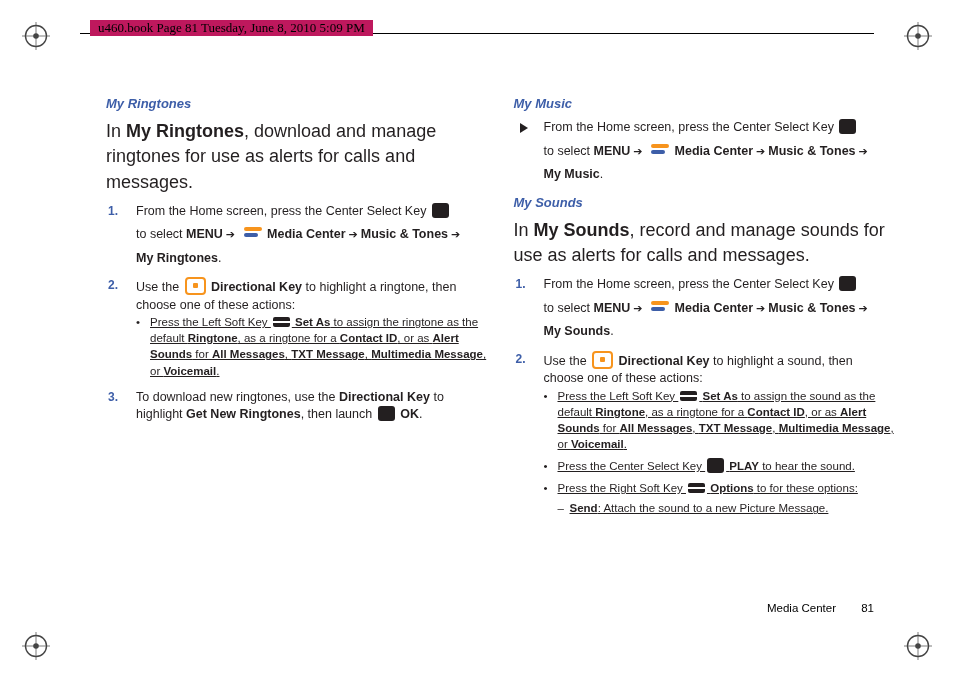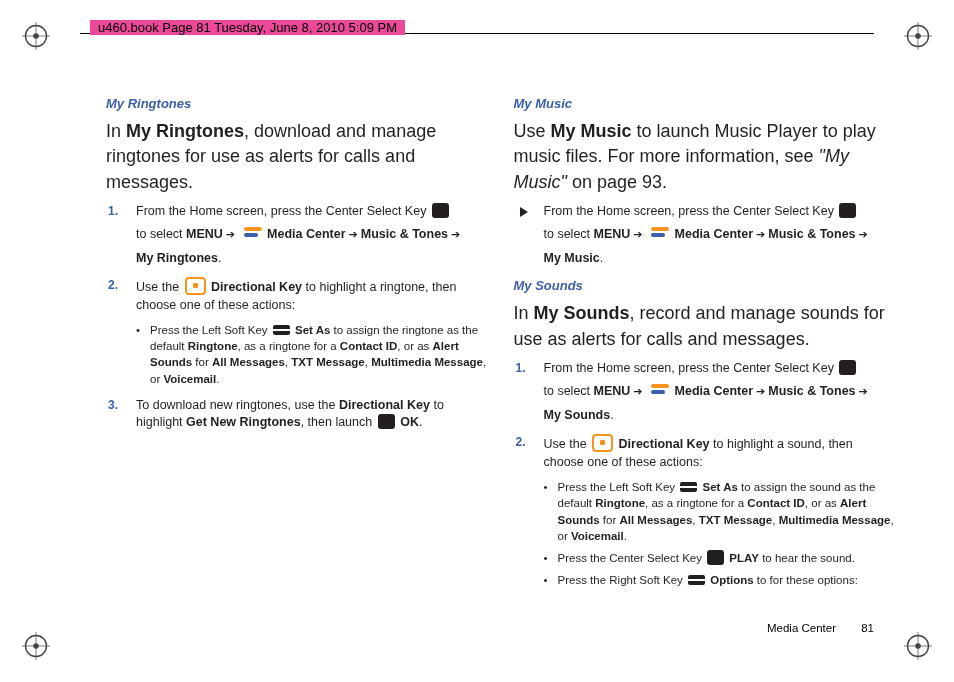--- a/index.html
+++ b/index.html
@@ -25,24 +25,24 @@
       position: absolute;
       top: 33px;
       left: 80px;
       right: 80px;
       border-top: 1px solid #000;
     }
     .header-text {
       position: absolute;
       top: 20px;
       left: 90px;
-      background: #ec4899;
+      background: #be185d;
       padding: 0 8px;
       font-size: 13px;
-      font-family: Liberation Sans, sans-serif;
+      font-family: Liberation Serif, serif;
     }
     .page {
       position: absolute;
       top: 95px;
       left: 106px;
       right: 60px;
       bottom: 60px;
       display: flex;
       gap: 27px;
       font-size: 13px;
@@ -61,21 +61,21 @@
     .ol { list-style: none; padding-left: 30px; }
     .ol > li { margin-bottom: 10px; position: relative; font-size: 12.5px; }
     .ol > li .num {
       position: absolute;
       left: -28px;
       top: 0;
       font-weight: bold;
       color: #3d5ea8;
       font-size: 12px;
     }
-    .ul { list-style: none; padding-left: 14px; margin-top: 8px; }
+    .ul { list-style: none; padding-left: 14px; margin-top: 0; text-decoration: underline; }
     .ul > li { position: relative; margin-bottom: 6px; font-size: 11.5px; }
     .ul > li::before {
       content: "•";
       position: absolute;
       left: -14px;
       top: 0;
     }
     .sub { list-style: none; padding-left: 12px; margin-top: 4px; }
     .sub > li { position: relative; font-size: 11.5px; }
     .sub > li::before {
@@ -144,21 +144,21 @@
       content:"";
       position:absolute;
       height: 4px;
       border-radius: 3px;
       left: 0;
     }
     .icon-media::before { width: 18px; top:1px; background:#f7941d; }
     .icon-media::after  { width: 14px; top:7px; background:#3d5ea8; }
     .footer {
       position: absolute;
-      bottom: 48px;
+      bottom: 68px;
       right: 80px;
       font-size: 11.5px;
     }
     .footer .pg { margin-left: 22px; }
     .spacer-line { height: 6px; }
   </style>
 </head>
 <body>
 
 <div class="printer-mark pm-tl"><svg viewBox="0 0 40 40">
@@ -216,23 +216,20 @@
       </li>
       <li>
         <span class="num">3.</span>
         <span>To download new ringtones, use the </span><b>Directional Key</b><span> to highlight </span><b>Get New Ringtones</b><span>, then launch </span><span class="icon-key"></span> <b>OK</b><span>.</span>
       </li>
     </ol>
   </div>
 
   <div class="col">
     <div class="h3">My Music</div>
-    <p class="intro">
-      <span>Use </span><b>My Music</b><span> to launch Music Player to play music files. For more information, see </span><i>"My Music"</i><span> on page 93.</span>
-    </p>
     <ul class="tri-list">
       <li>
         <span class="tri"></span>
         <span>From the Home screen, press the Center Select Key </span><span class="icon-key"></span>
         <div class="spacer-line"></div>
         <span> to select </span><b>MENU</b><span class="arrow">➔</span> <span class="icon-media"></span> <b>Media Center</b><span class="arrow">➔</span><b>Music &amp; Tones</b><span class="arrow">➔</span>
         <div class="spacer-line"></div>
         <b>My Music</b><span>.</span>
       </li>
     </ul>
@@ -255,20 +252,23 @@
         <span>Use the </span><span class="icon-dirkey"></span> <b>Directional Key</b><span> to highlight a sound, then choose one of these actions:</span>
         <ul class="ul">
           <li>
             <span>Press the Left Soft Key </span><span class="icon-softkey dash"></span> <b>Set As</b><span> to assign the sound as the default </span><b>Ringtone</b><span>, as a ringtone for a </span><b>Contact ID</b><span>, or as </span><b>Alert Sounds</b><span> for </span><b>All Messages</b><span>, </span><b>TXT Message</b><span>, </span><b>Multimedia Message</b><span>, or </span><b>Voicemail</b><span>.</span>
           </li>
           <li>
             <span>Press the Center Select Key </span><span class="icon-key"></span> <b>PLAY</b><span> to hear the sound.</span>
           </li>
           <li>
             <span>Press the Right Soft Key </span><span class="icon-softkey dash"></span> <b>Options</b><span> to for these options:</span>
+            <ul class="sub">
+              <li><b>Send</b><span>: Attach the sound to a new Picture Message.</span></li>
+            </ul>
           </li>
         </ul>
       </li>
     </ol>
   </div>
 </div>
 
 <div class="footer">
   <span>Media Center</span>
   <span class="pg">81</span>

